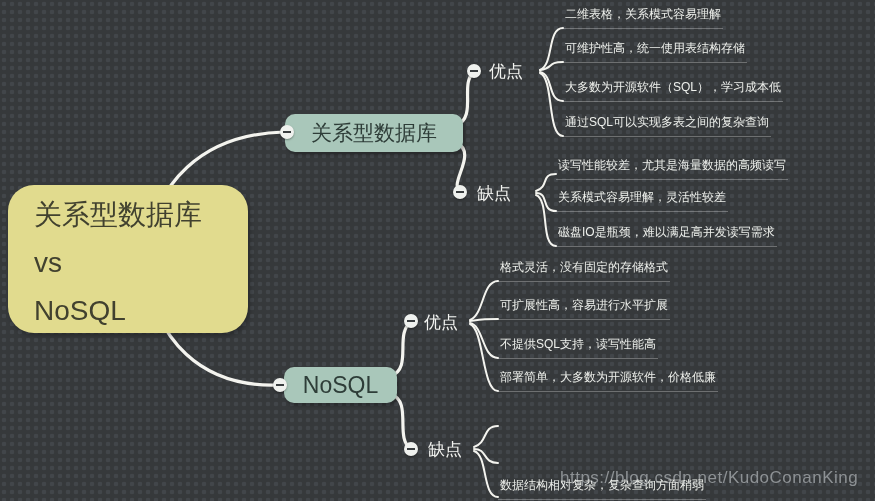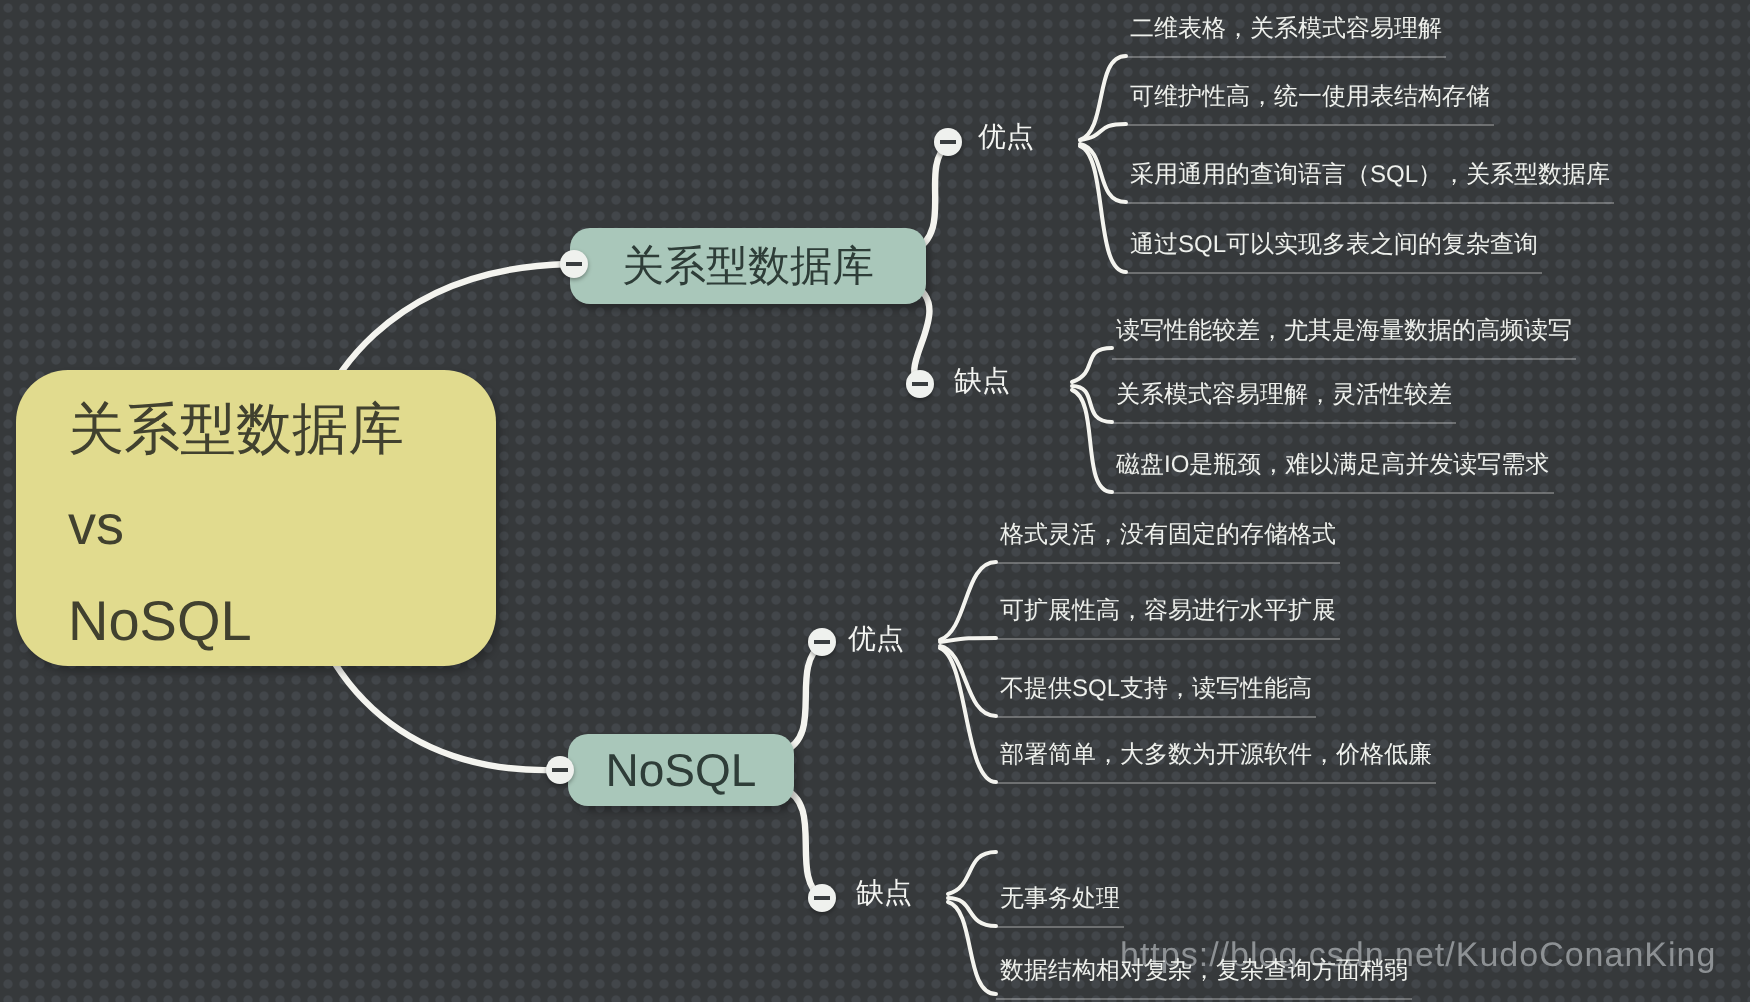--- a/index.html
+++ b/index.html
@@ -39,21 +39,21 @@
     border-radius:10px;
     color:#2e3d38;
     font-size:21px;
     display:flex;align-items:center;justify-content:center;
     box-shadow:2px 3px 3px rgba(0,0,0,0.25);
     box-sizing:border-box;
   }
   .group-label{
     position:absolute;z-index:4;
     color:#f3f4f1;
-    font-size:14px;
+    font-size:17px;
     white-space:nowrap;
   }
   .leaf{
     position:absolute;z-index:3;
     color:#eef0ec;
     font-size:12px;line-height:19px;
     padding:0 2px 4px 2px;
     border-bottom:1px solid rgba(255,255,255,0.28);
     white-space:nowrap;
   }
@@ -123,28 +123,27 @@
   <div class="toggle" style="left:404px;top:314px;"></div>
   <div class="toggle" style="left:404px;top:442px;"></div>
 
   <div class="group-label" style="left:489px;top:60px;">优点</div>
   <div class="group-label" style="left:477px;top:182px;">缺点</div>
   <div class="group-label" style="left:424px;top:311px;">优点</div>
   <div class="group-label" style="left:428px;top:438px;">缺点</div>
 
   <div class="leaf" style="left:563px;top:5px;">二维表格，关系模式容易理解</div>
   <div class="leaf" style="left:563px;top:39px;">可维护性高，统一使用表结构存储</div>
-  <div class="leaf" style="left:563px;top:78px;">采用通用的查询语言（SQL），关系型数据库</div>
+  <div class="leaf" style="left:563px;top:78px;">大多数为开源软件（SQL），学习成本低</div>
   <div class="leaf" style="left:563px;top:113px;">通过SQL可以实现多表之间的复杂查询</div>
 
   <div class="leaf" style="left:556px;top:156px;text-align:right;">读写性能较差，尤其是海量数据的高频读写</div>
   <div class="leaf" style="left:556px;top:188px;">关系模式容易理解，灵活性较差</div>
   <div class="leaf" style="left:556px;top:223px;">磁盘IO是瓶颈，难以满足高并发读写需求</div>
 
   <div class="leaf" style="left:498px;top:258px;">格式灵活，没有固定的存储格式</div>
   <div class="leaf" style="left:498px;top:296px;">可扩展性高，容易进行水平扩展</div>
   <div class="leaf" style="left:498px;top:335px;">不提供SQL支持，读写性能高</div>
   <div class="leaf" style="left:498px;top:368px;">部署简单，大多数为开源软件，价格低廉</div>
 
-  <div class="leaf" style="left:498px;top:440px;">无事务处理</div>
   <div class="leaf" style="left:498px;top:476px;">数据结构相对复杂，复杂查询方面稍弱</div>
 
 </div>
 
 </body></html>

